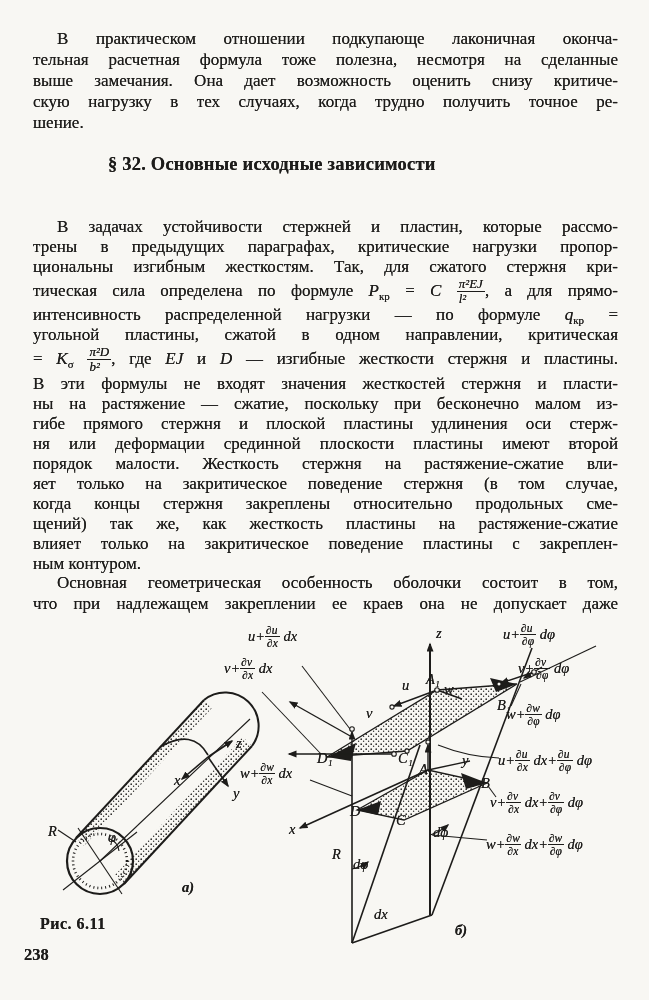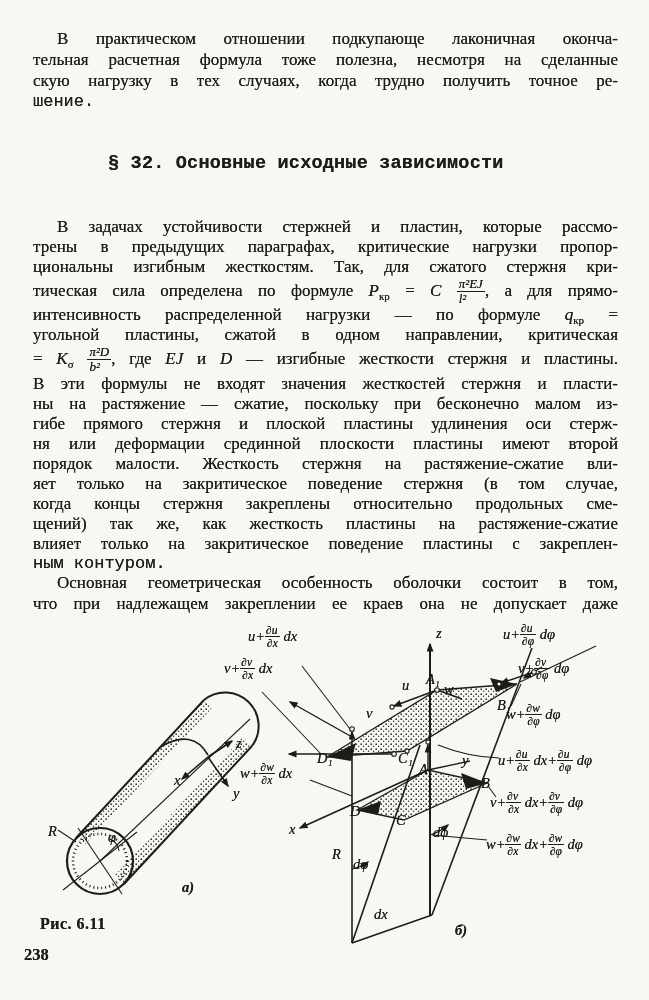--- a/index.html
+++ b/index.html
@@ -6,21 +6,21 @@
   .page{position:relative;width:649px;height:1000px;background:#f8f7f3;overflow:hidden;
         font-family:"Liberation Serif","DejaVu Serif",serif;color:#1d1c1a;
         text-shadow:0 0 .4px rgba(25,24,22,.85);}
   .tblock{position:absolute;left:33px;width:585px;font-size:17px;line-height:21px;}
   .tblock.head{left:85px;width:500px;font-size:18.5px;line-height:26px;font-weight:700;letter-spacing:.2px;}
   .tblock.p1{top:28px;}
   .tblock.head{top:151px;margin-left:23px;}
   .tblock.p2{top:217px;line-height:20px;}
   .tblock.p3{top:572px;}
   .line{text-align:justify;text-align-last:justify;}
-  .line.noj{text-align-last:left;font-family:Liberation Mono, monospace;}
+  .line.noj{text-align-last:left;}
   .line.ind{text-indent:24px;font-family:Liberation Serif, serif;}
   .it{font-style:italic;}
   sub.sb{font-size:11px;line-height:0;}
   .frac{display:inline-block;vertical-align:-7px;text-align:left;line-height:1.05;
         font-size:13px;font-style:italic;text-indent:0;}
   .frac .num{display:block;border-bottom:1.2px solid #1d1c1a;padding:0 2px;}
   .frac .den{display:block;padding:0 2px;}
   .figure{position:absolute;left:0;top:618px;width:649px;height:382px;}
   .figure svg{position:absolute;left:0;top:0;}
   .flabel{position:absolute;font-size:14.5px;font-style:italic;white-space:nowrap;line-height:1;}
@@ -31,20 +31,21 @@
   .pageno{position:absolute;font-size:16.5px;font-weight:700;}
 </style>
 </head>
 <body>
 
 <div class="page">
 
   <div class="tblock p1">
       <div class="line ind"><span>В практическом отношении подкупающе лаконичная оконча-</span></div>
       <div class="line"><span>тельная расчетная формула тоже полезна, несмотря на сделанные</span></div>
+      <div class="line"><span>выше замечания. Она дает возможность оценить снизу критиче-</span></div>
       <div class="line"><span>скую нагрузку в тех случаях, когда трудно получить точное ре-</span></div>
       <div class="line noj"><span>шение.</span></div>
     </div>
   <div class="tblock head">
       <div class="line noj"><span>§ 32. Основные исходные зависимости</span></div>
     </div>
   <div class="tblock p2">
       <div class="line ind"><span>В задачах устойчивости стержней и пластин, которые рассмо-</span></div>
       <div class="line"><span>трены в предыдущих параграфах, критические нагрузки пропор-</span></div>
       <div class="line"><span>циональны изгибным жесткостям. Так, для сжатого стержня кри-</span></div>

